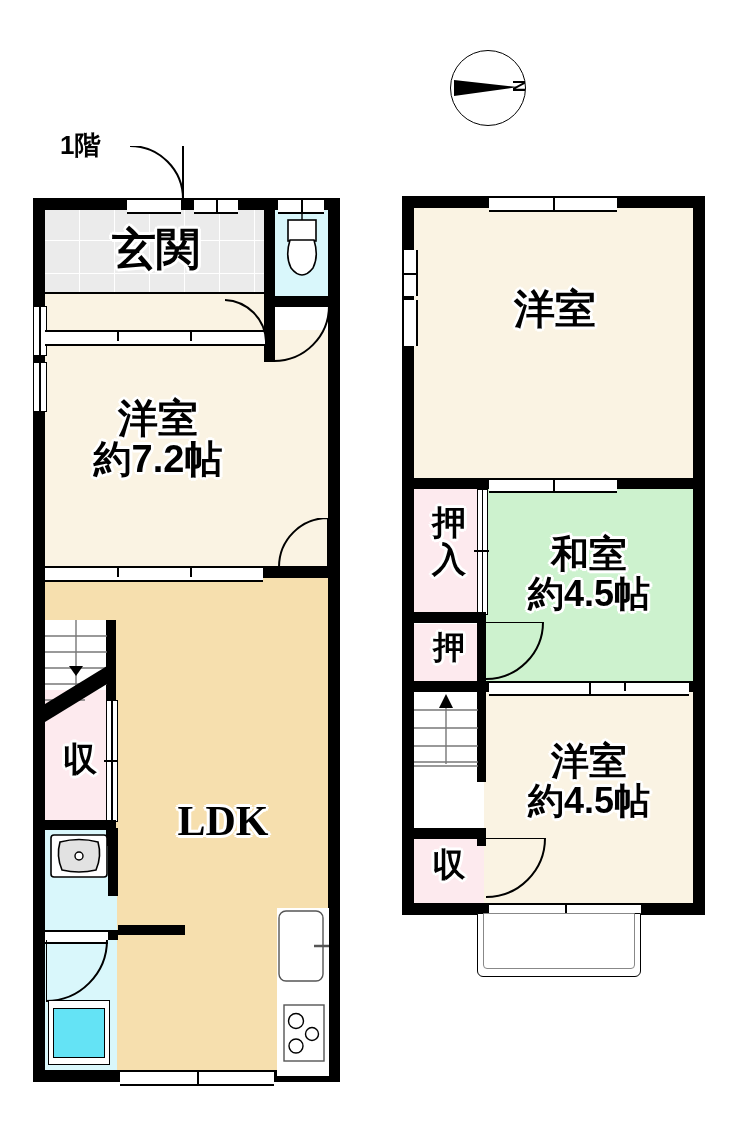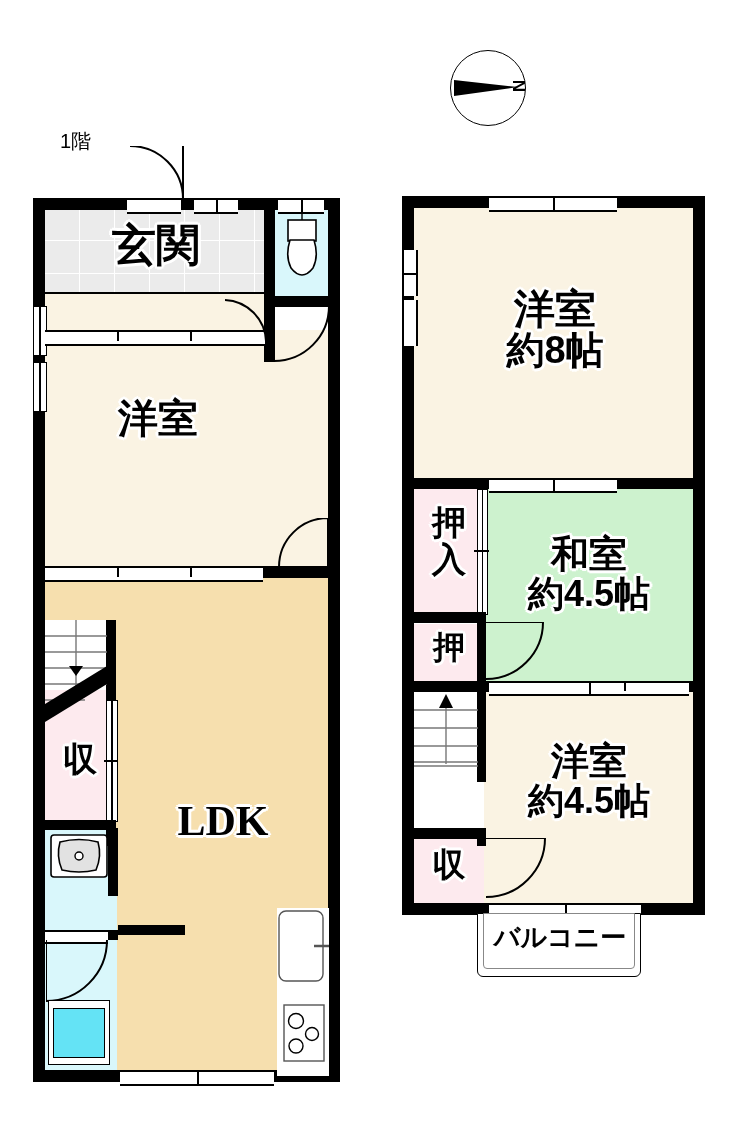--- a/index.html
+++ b/index.html
@@ -16,21 +16,21 @@
     text-shadow:
       2px 0 0 #fff,-2px 0 0 #fff,0 2px 0 #fff,0 -2px 0 #fff,
       2px 2px 0 #fff,-2px 2px 0 #fff,2px -2px 0 #fff,-2px -2px 0 #fff,
       3px 0 0 #fff,-3px 0 0 #fff,0 3px 0 #fff,0 -3px 0 #fff;
     pointer-events:none;
   }
   .lbl .l2{display:block;}
 
   
   .floor-tag{
-    position:absolute;font-size:20px;color:#000;font-weight:normal;
+    position:absolute;font-size:26px;color:#000;font-weight:bold;
     letter-spacing:0px;
   }
 
   
   .c-tatami-w{background:#faf3e3;}   
   .c-ldk{background:#f6dfae;}        
   .c-wa{background:#cdf2ce;}         
   .c-closet{background:#fdeaee;}     
   .c-water{background:#d9f7fb;}      
   .c-genkan{background:#ebebeb;}     
@@ -207,26 +207,27 @@
   </svg>
   <svg style="position:absolute;left:283px;top:1004px;width:42px;height:58px;" viewBox="0 0 42 58">
     <rect x="1" y="1" width="40" height="56" fill="#fff" stroke="#555" stroke-width="1.4"></rect>
     <circle cx="13" cy="17" r="7.5" fill="#fff" stroke="#000" stroke-width="1.4"></circle>
     <circle cx="29" cy="30" r="6.5" fill="#fff" stroke="#000" stroke-width="1.4"></circle>
     <circle cx="13" cy="42" r="7" fill="#fff" stroke="#000" stroke-width="1.4"></circle>
   </svg>
 
   <div class="winH" style="left:120px;top:1070px;width:154px;height:12px;"></div>
 
-  <div class="lbl" style="left:56px;top:226px;width:200px;font-size:44px;font-family:Liberation Mono, monospace;">
+  <div class="lbl" style="left:56px;top:226px;width:200px;font-size:44px;">
     <span>玄関</span>
   </div>
 
   <div class="lbl" style="left:60px;top:398px;width:196px;font-size:40px;">
     <span class="l2">洋室</span>
+    <span class="l2" style="font-size:38px;">約7.2帖</span>
   </div>
 
   <div class="lbl" style="left:125px;top:800px;width:196px;font-size:42px;font-family:Liberation Serif, serif;">
     <span class="l2">LDK</span>
   </div>
 
   <div class="lbl" style="left:52px;top:742px;width:56px;font-size:34px;">
     <span>収</span>
   </div>
 
@@ -299,21 +300,20 @@
     <path d="M0,0 L59,0 M59,0 A59,59 0 0 1 0,59" fill="none" stroke="#000" stroke-width="2"></path>
   </svg>
 
   <div class="winH" style="left:489px;top:903px;width:152px;height:12px;"></div>
 
   <div class="balcony" style="left:477px;top:913px;width:164px;height:64px;"></div>
   <div class="balcony-in" style="left:483px;top:913px;width:152px;height:56px;"></div>
 
   <div class="lbl" style="left:455px;top:288px;width:200px;font-size:41px;">
     <span class="l2">洋室</span>
-    <span class="l2" style="font-size:38px;">約8帖</span>
   </div>
 
   <div class="lbl" style="left:489px;top:535px;width:200px;font-size:38px;">
     <span class="l2">和室</span>
     <span class="l2" style="font-size:36px;">約4.5帖</span>
   </div>
 
   <div class="lbl" style="left:489px;top:742px;width:200px;font-size:38px;">
     <span class="l2">洋室</span>
     <span class="l2" style="font-size:36px;">約4.5帖</span>
@@ -325,17 +325,14 @@
   </div>
 
   <div class="lbl" style="left:419px;top:631px;width:60px;font-size:32px;">
     <span>押</span>
   </div>
 
   <div class="lbl" style="left:419px;top:848px;width:60px;font-size:33px;">
     <span>収</span>
   </div>
 
-  <div class="lbl" style="left:487px;top:924px;width:146px;font-size:26px;">
-    <span>バルコニー</span>
-  </div>
 
 </div>
 
 </body></html>

